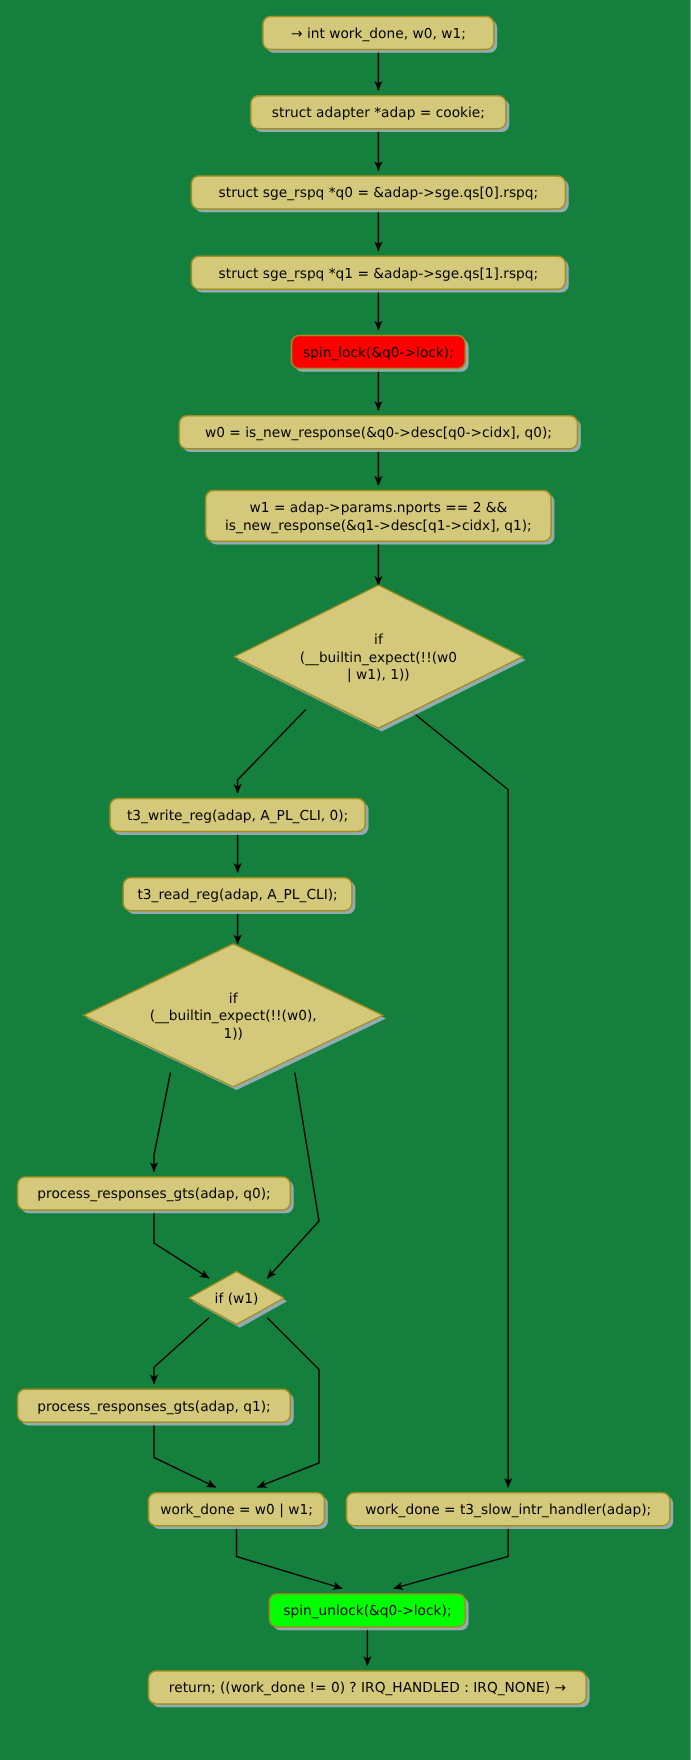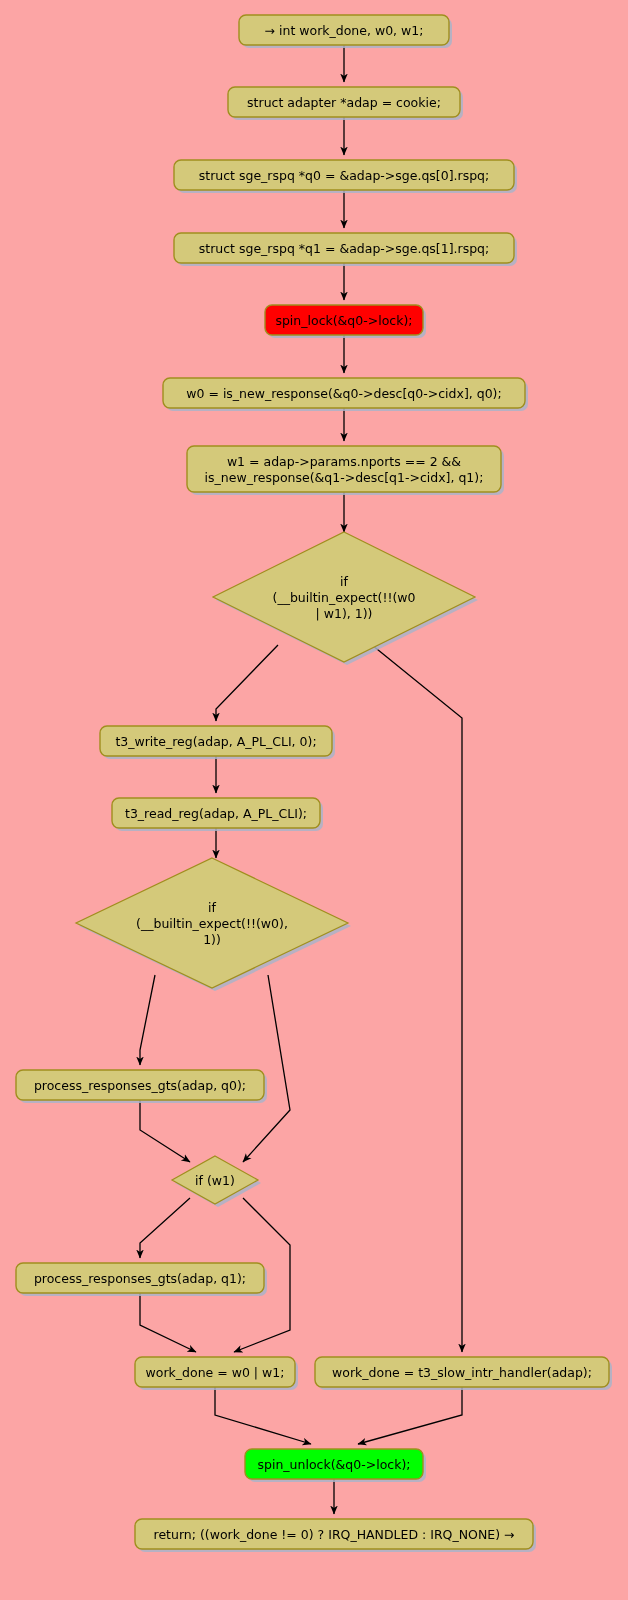--- a/index.html
+++ b/index.html
@@ -1,18 +1,18 @@
 <!DOCTYPE html>
 <html><head>
 <meta charset="utf-8">
 <style>
   html,body{margin:0;padding:0;background:#ffffff;}
   body{width:628px;height:1600px;overflow:hidden;
        font-family:"DejaVu Sans","Liberation Sans",sans-serif;}
-  #canvas{position:relative;width:628px;height:1600px;background:#fca5a5;}
+  #canvas{position:relative;width:628px;height:1600px;background:#15803d;}
   svg{position:absolute;top:0;left:0;}
   text{font-family:"DejaVu Sans","Liberation Sans",sans-serif;
        font-size:12.5px;fill:#000000;}
 </style>
 </head>
 <body>
 
 <div id="canvas">
   <svg id="flow" width="628" height="1600" viewBox="0 0 628 1600">
     <defs>

